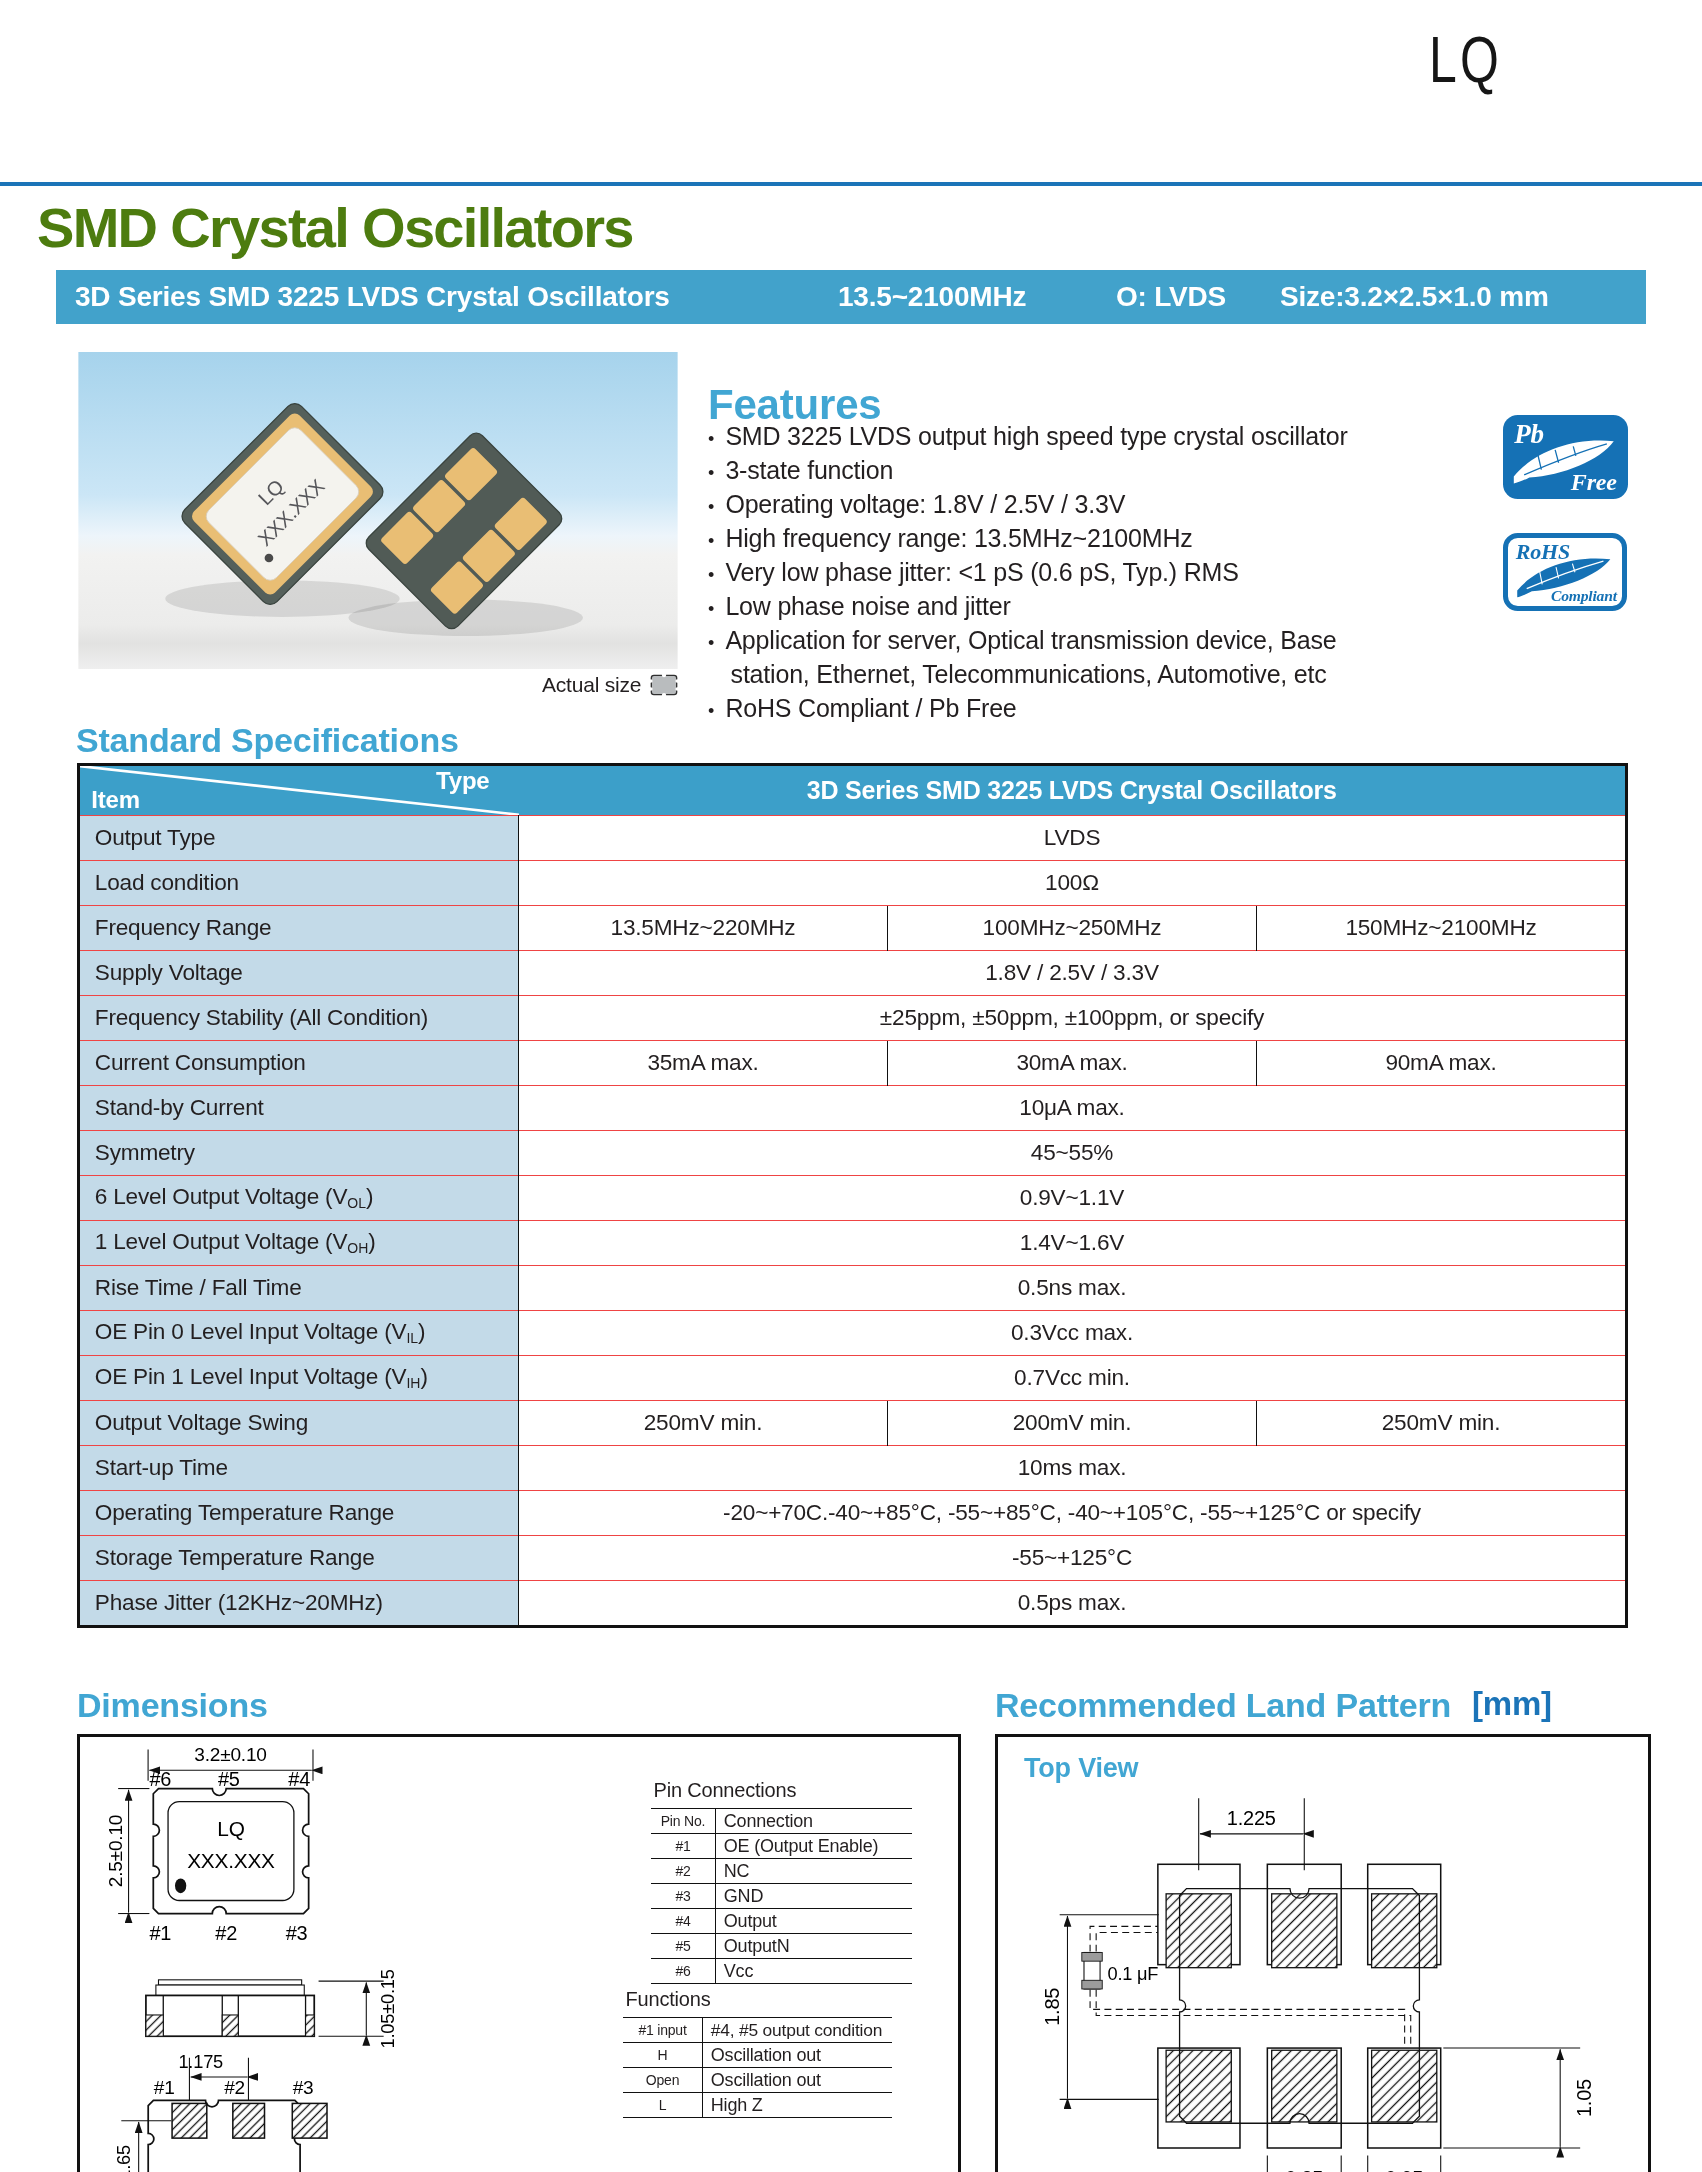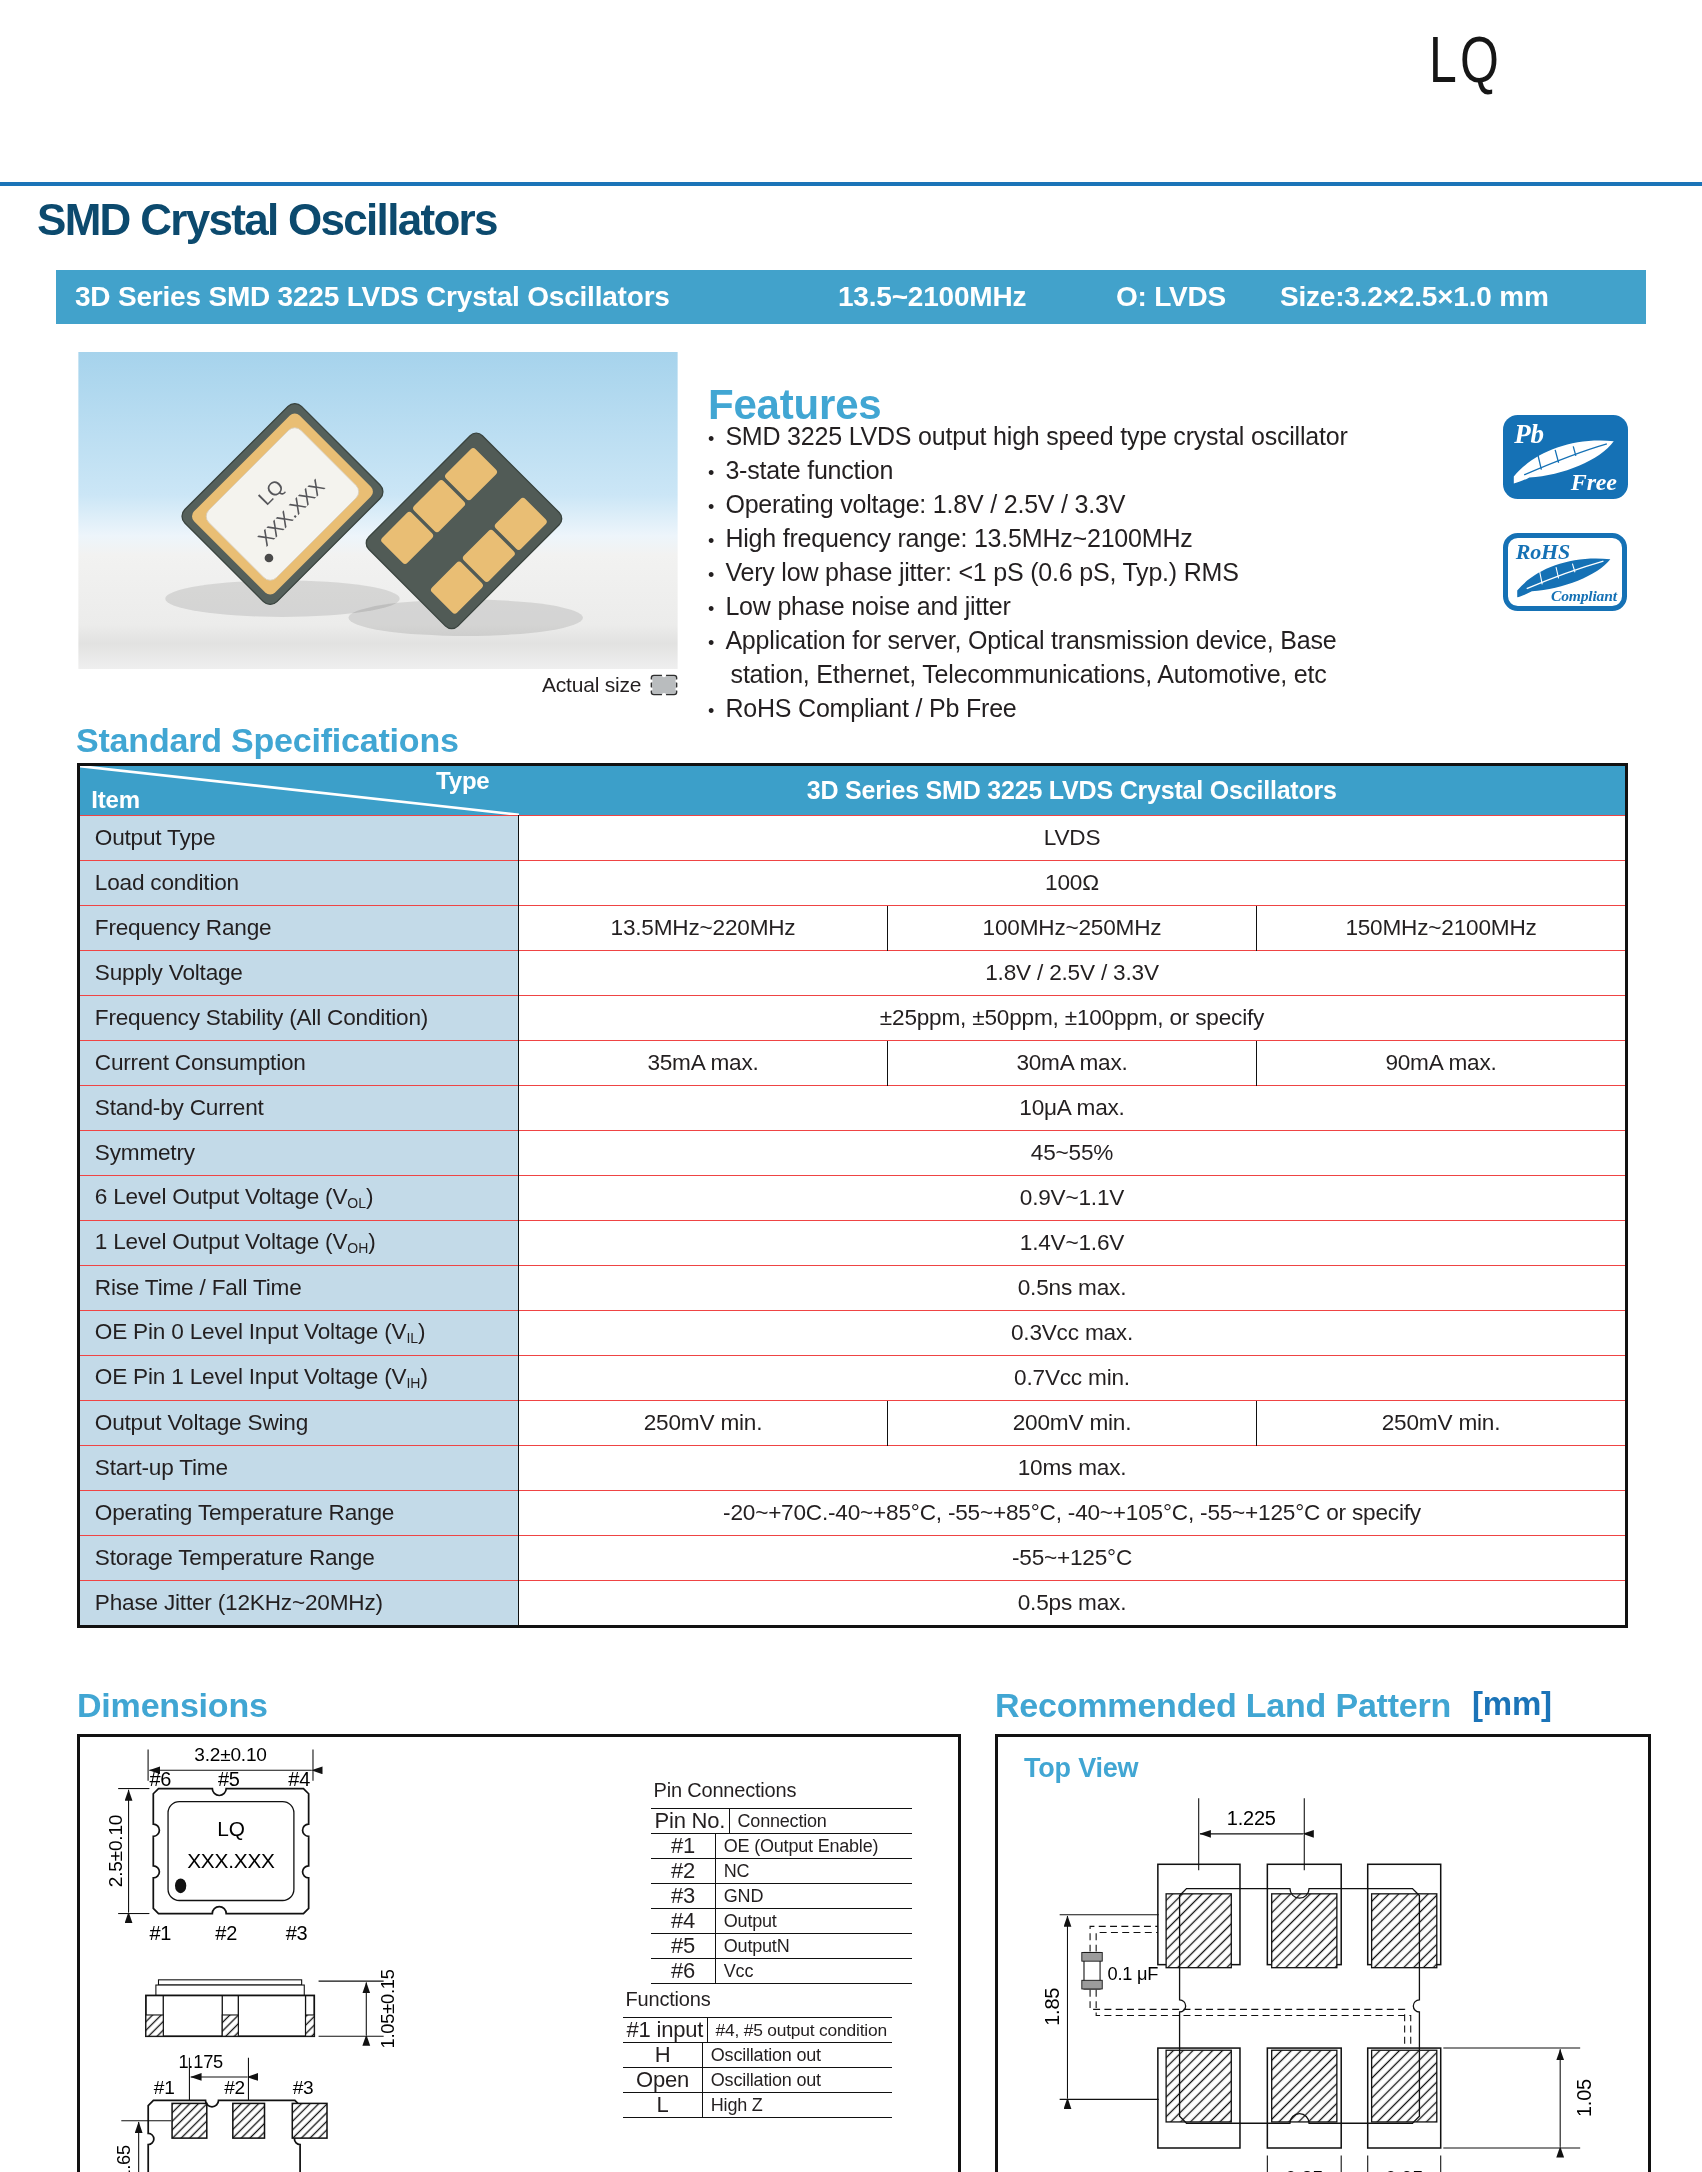--- a/index.html
+++ b/index.html
@@ -2,21 +2,21 @@
 <html style="font-size:7px"><head>
 <meta charset="utf-8">
 <style>
   html,body{margin:0;padding:0;background:#fff;}
   body{font-family:"Liberation Sans",sans-serif;color:#231F20;letter-spacing:-0.2px;}
   .page{position:relative;width:1703px;height:2409px;background:#fff;overflow:hidden;}
   .abs{position:absolute;}
 
   .logo{left:1429px;top:22.6px;font-size:64px;font-weight:400;color:#161616;letter-spacing:4.3px;transform:scaleX(0.78);transform-origin:left top;}
   .top-rule{left:0;top:182px;width:1703px;height:3.9px;background:#1B74B8;}
-  .main-title{left:37px;top:195px;font-size:44px;font-weight:700;color:#0c4a6e;letter-spacing:-1.7px;white-space:nowrap;}
+  .main-title{left:37px;top:195px;font-size:56px;font-weight:700;color:#4d7c0f;letter-spacing:-1.7px;white-space:nowrap;}
 
   .banner{left:56px;top:270px;width:1590px;height:54px;background:#42A2CB;color:#fff;font-weight:700;}
   .banner span{position:absolute;top:50%;transform:translateY(-50%);font-size:28px;white-space:nowrap;}
   .b-series{left:19px;} .b-freq{left:782px;} .b-out{left:1060px;} .b-size{left:1224px;}
 
   .photo{left:78px;top:352px;width:600px;height:317px;}
   .actual-row{left:78px;top:673px;width:600px;display:flex;justify-content:flex-end;align-items:center;gap:8.7px;}
   .actual-label{font-size:21px;color:#231F20;}
 
   .features-h{left:708px;top:381px;font-size:42px;font-weight:700;color:#41A6D3;}
@@ -48,21 +48,21 @@
   .sec-h{font-size:34px;font-weight:700;color:#41A6D3;white-space:nowrap;}
   .unit-mm{left:1472px;top:1685px;font-size:33px;font-weight:700;color:#1B74B8;}
   .dim-box{left:77px;top:1734px;width:884px;height:534px;border:3.5px solid #111;box-sizing:border-box;}
   .land-box{left:995px;top:1734px;width:656px;height:534px;border:3.5px solid #111;box-sizing:border-box;}
   .topview-label{left:26px;top:15.6px;font-size:27px;font-weight:600;color:#41A6D3;}
 
   .mini{position:absolute;color:#231F20;}
   .mini .t{font-size:20px;padding:0 0 6px 2.6px;}
   .mini .grid{border-bottom:1.3px solid #111;}
   .mini .row{display:flex;align-items:stretch;border-top:1.3px solid #111;height:24px;}
-  .mini .c1{flex:0 0 65px;display:flex;align-items:center;justify-content:center;border-right:1.3px solid #111;font-size:22px;white-space:nowrap;padding:0 3.5px;box-sizing:border-box;}
+  .mini .c1{flex:0 0 65px;display:flex;align-items:center;justify-content:center;border-right:1.3px solid #111;font-size:14px;white-space:nowrap;padding:0 3.5px;box-sizing:border-box;}
   .mini .c2{flex:1;display:flex;align-items:center;padding-left:7.8px;font-size:18px;white-space:nowrap;}
   .pinconn{left:543px;top:42px;width:261px;margin-left:28px;}
   .funcs{left:543px;top:251px;width:269px;}
   .funcs .c1{flex-basis:80px;}
 
   svg text{letter-spacing:-0.5px;}
 </style>
 </head>
 <body>
 

